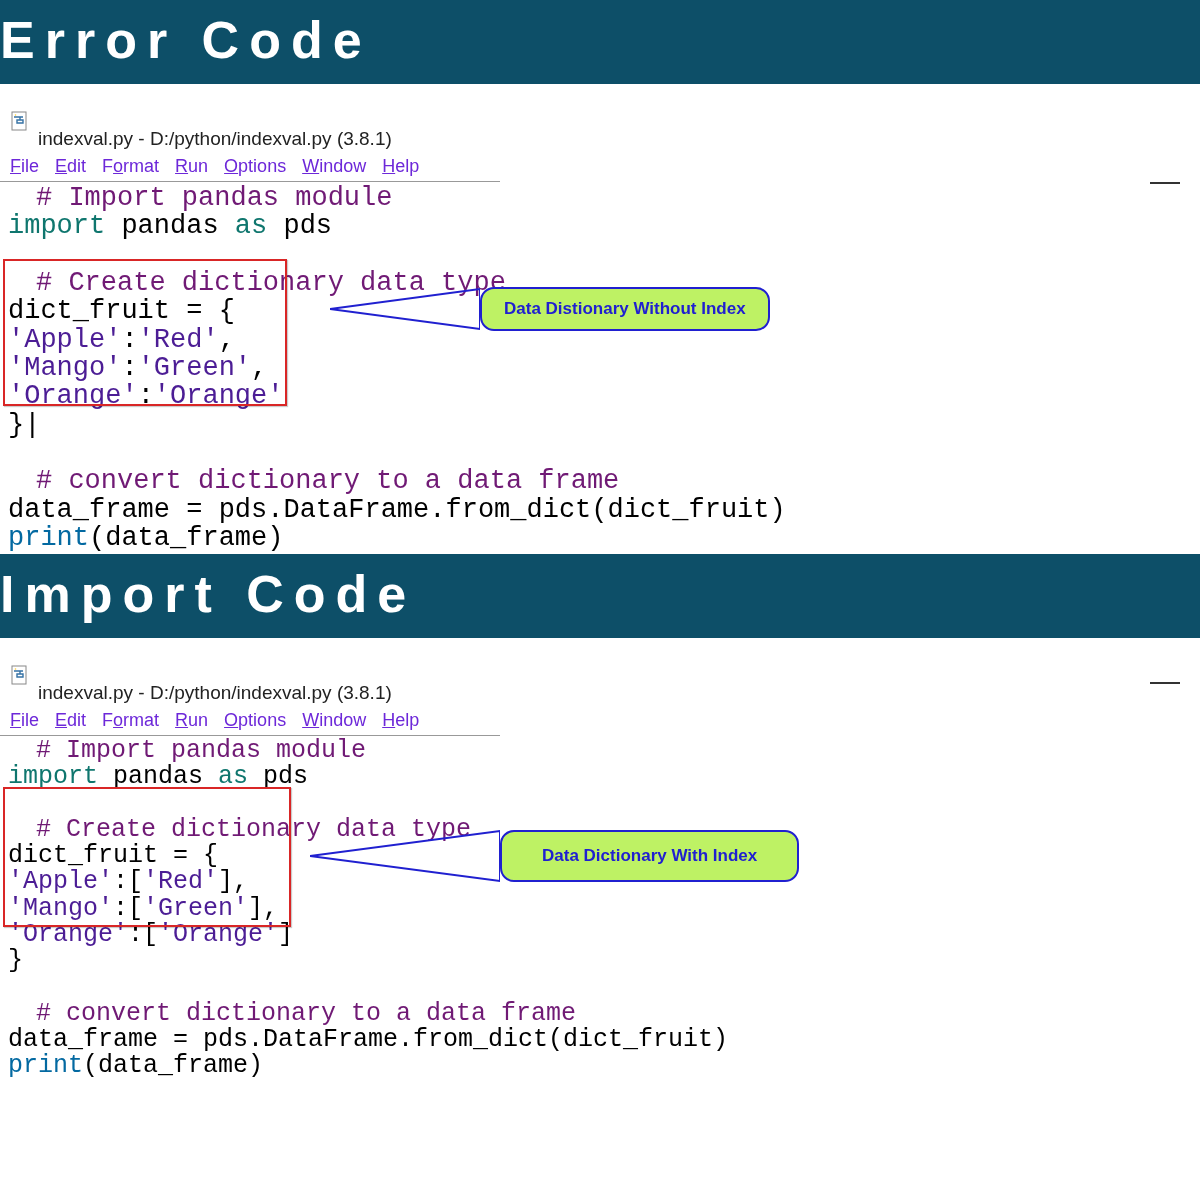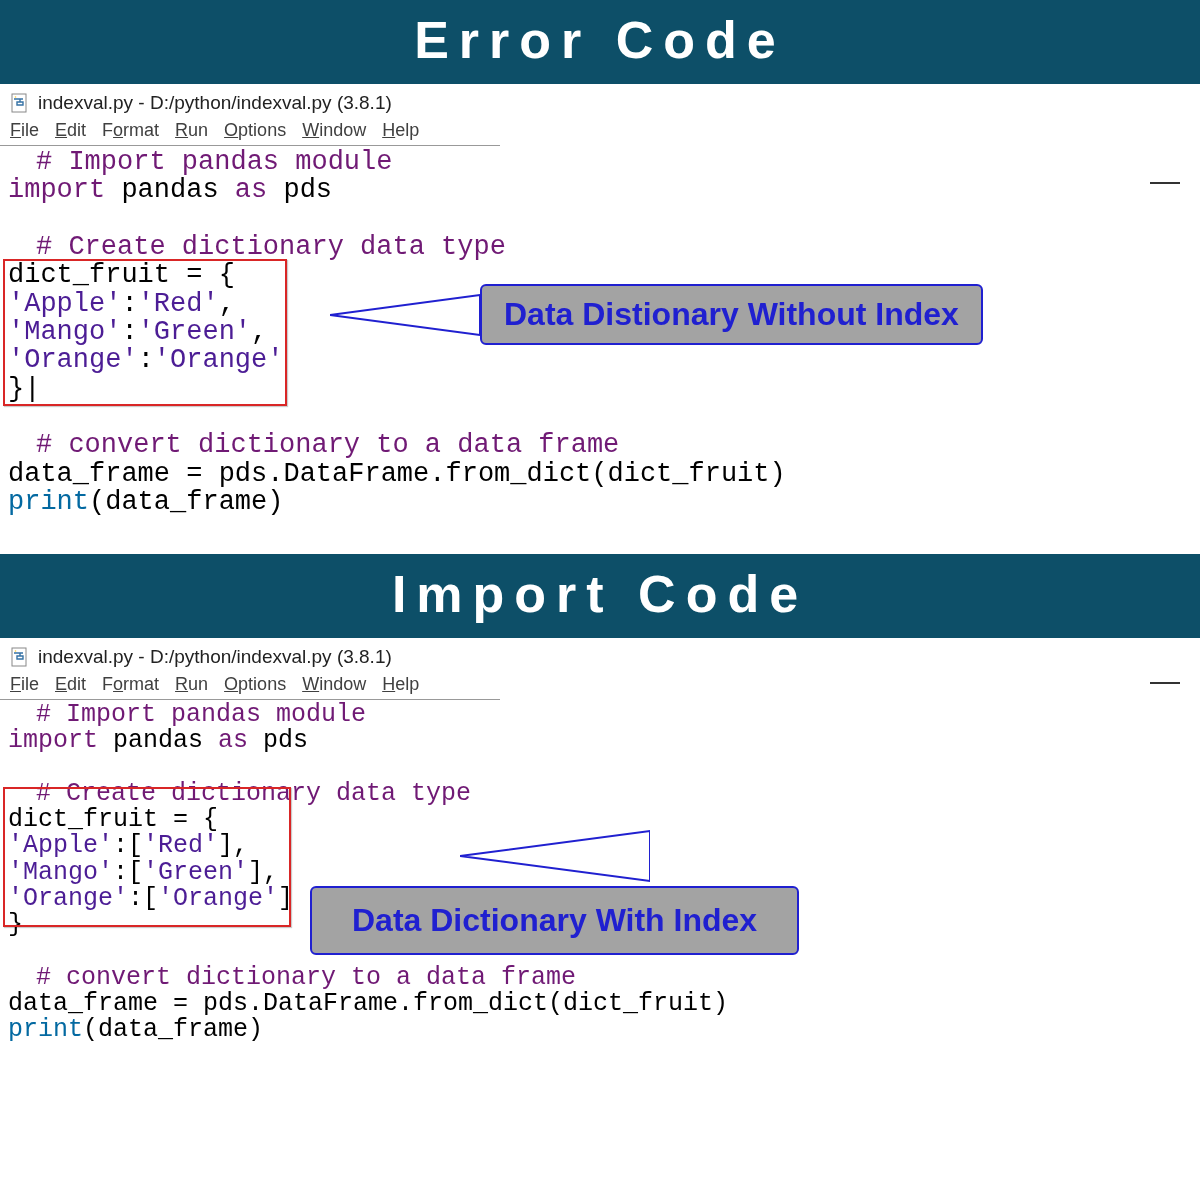--- a/index.html
+++ b/index.html
@@ -6,21 +6,20 @@
   body {
     width: 1200px;
     height: 1200px;
     background: #fff;
     font-family: Arial, sans-serif;
     overflow: hidden;
   }
   .banner {
     background: #0d4f68;
     color: #fff;
-    text-align: center;
     font-size: 52px;
     font-weight: bold;
     letter-spacing: 10px;
     padding: 10px 0 14px 0;
   }
   .section {
     background: #fff;
     position: relative;
   }
   .title-row {
@@ -29,66 +28,67 @@
     gap: 8px;
     padding: 8px 10px 2px 10px;
   }
   .title-row .icon {
     width: 20px; height: 20px;
     display: flex; align-items: center; justify-content: center;
   }
   .title-text {
     font-size: 19px;
     color: #222;
+    margin-top: 36px;
   }
   .menu-bar {
     display: flex;
     gap: 16px;
     padding: 4px 10px;
     font-size: 18px;
-    color: #404040;
+    color: #6d28d9;
     border-bottom: 1px solid #999;
     width: 500px;
   }
   .menu-bar span { cursor: default; }
   .menu-bar span u { text-decoration: underline; }
   .code-area {
     font-family: "Courier New", monospace;
     font-size: 27px;
     line-height: 1.05;
     white-space: pre;
     padding: 2px 8px 16px 8px;
     position: relative;
     color: #000;
   }
   .code-area.small { font-size: 25px; }
   .c-comment { color: #701a75; margin-left: 28px; }
-  .c-keyword { color: #701a75; }
+  .c-keyword { color: #0f766e; }
   .c-string { color: #4c1d95; }
   .c-builtin { color: #0369a1; }
   .red-box {
     position: absolute;
     border: 2px solid #d92626;
     box-shadow: 1px 1px 1px rgba(0,0,0,0.2);
   }
   .callout-wrap {
     position: absolute;
     display: flex;
     align-items: center;
   }
   .callout-bubble {
     border: 2px solid #2020d0;
-    border-radius: 6px;
+    border-radius: 14px;
     padding: 10px 22px;
     color: #2020d0;
     font-family: Arial, sans-serif;
-    font-size: 32px;
+    font-size: 17px;
     font-weight: bold;
     white-space: nowrap;
-    background: #a3a3a3;
+    background: #bef264;
   }
   .minus {
     position: absolute;
     right: 20px;
     font-size: 30px;
     color: #333;
   }
 </style>
 </head>
 <body>
@@ -174,19 +174,19 @@
 <span class="c-string">'Mango'</span>:[<span class="c-string">'Green'</span>],
 <span class="c-string">'Orange'</span>:[<span class="c-string">'Orange'</span>]
 <span>}</span>
 
 <span class="c-comment"># convert dictionary to a data frame</span>
 <span>data_frame = pds.DataFrame.from_dict(dict_fruit)</span>
 <span class="c-builtin">print</span><span>(data_frame)</span></div>
 
   <div class="red-box" style="left:3px; top:149px; width:288px; height:140px;"></div>
 
-  <div class="callout-wrap" style="left:310px; top:188px;flex-direction:column;">
+  <div class="callout-wrap" style="left:310px; top:188px;">
     <svg width="190" height="60" viewBox="0 0 190 60">
       <polygon points="0,30 190,5 190,55" fill="none" stroke="#2020d0" stroke-width="2"></polygon>
     </svg>
     <div class="callout-bubble" style="padding:14px 40px;">Data Dictionary With Index</div>
   </div>
 </div>
 
 </body></html>

